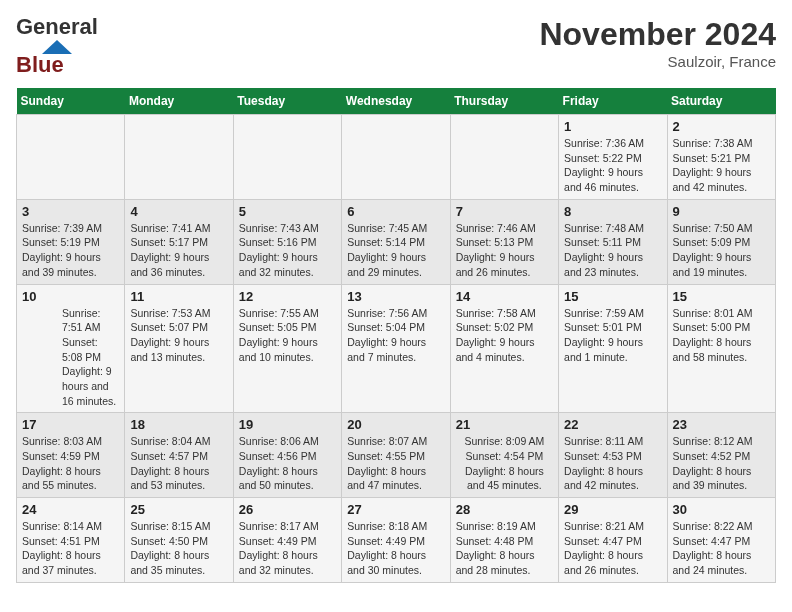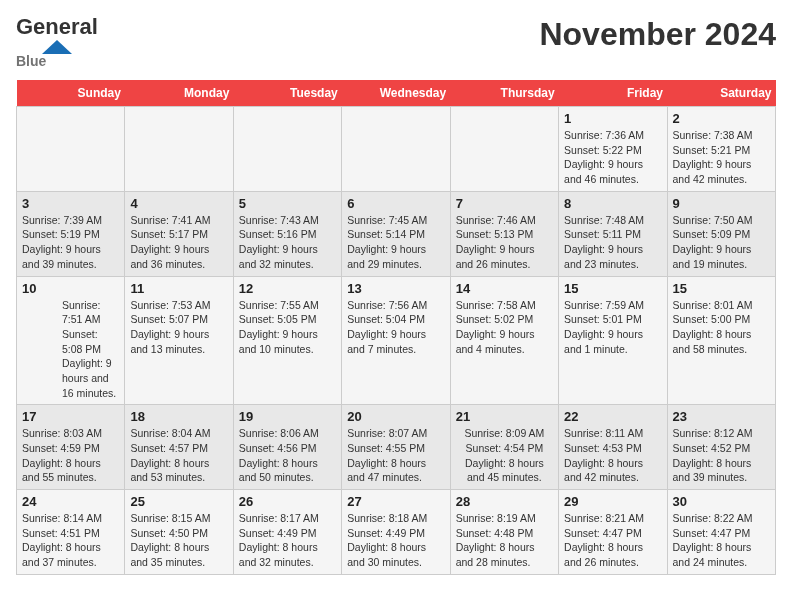--- a/index.html
+++ b/index.html
@@ -43,24 +43,24 @@
     .location {
       font-size: 15px;
       color: #555;
     }
     table {
       width: 100%;
       border-collapse: collapse;
       font-size: 11px;
     }
     thead tr th {
-      background-color: #ef4444;
+      background-color: #15803d;
       color: #fff;
       padding: 6px 4px;
-      text-align: right;
+      text-align: left;
       font-size: 12px;
       font-weight: bold;
     }
     tbody tr td {
       vertical-align: top;
       border: 1px solid #ccc;
       padding: 4px 5px;
       min-height: 80px;
       width: 14.28%;
     }
@@ -89,24 +89,25 @@
 <body>
 
 <div class="header">
   <div class="logo">
     <div style="display:flex; align-items:center;flex-direction:column;">
       <span class="logo-text">General</span>
       <svg class="logo-arrow" viewBox="0 0 30 14">
         <polygon points="0,14 15,0 30,14" fill="#1a6eb5"></polygon>
       </svg>
     </div>
-    <span class="logo-text" style="color:#737373; font-weight:bold; font-size:14px;">Blue</span>
+    <span class="logo-text" style="color:#7f1d1d; font-weight:bold; font-size:22px;">Blue</span>
   </div>
   <div class="title-area">
     <div class="month-title">November 2024</div>
+    <div class="location">Saulzoir, France</div>
   </div>
 </div>
 
 <table>
   <thead>
     <tr>
     <th>Sunday</th>
         <th>Monday</th>
         <th>Tuesday</th>
         <th>Wednesday</th>

